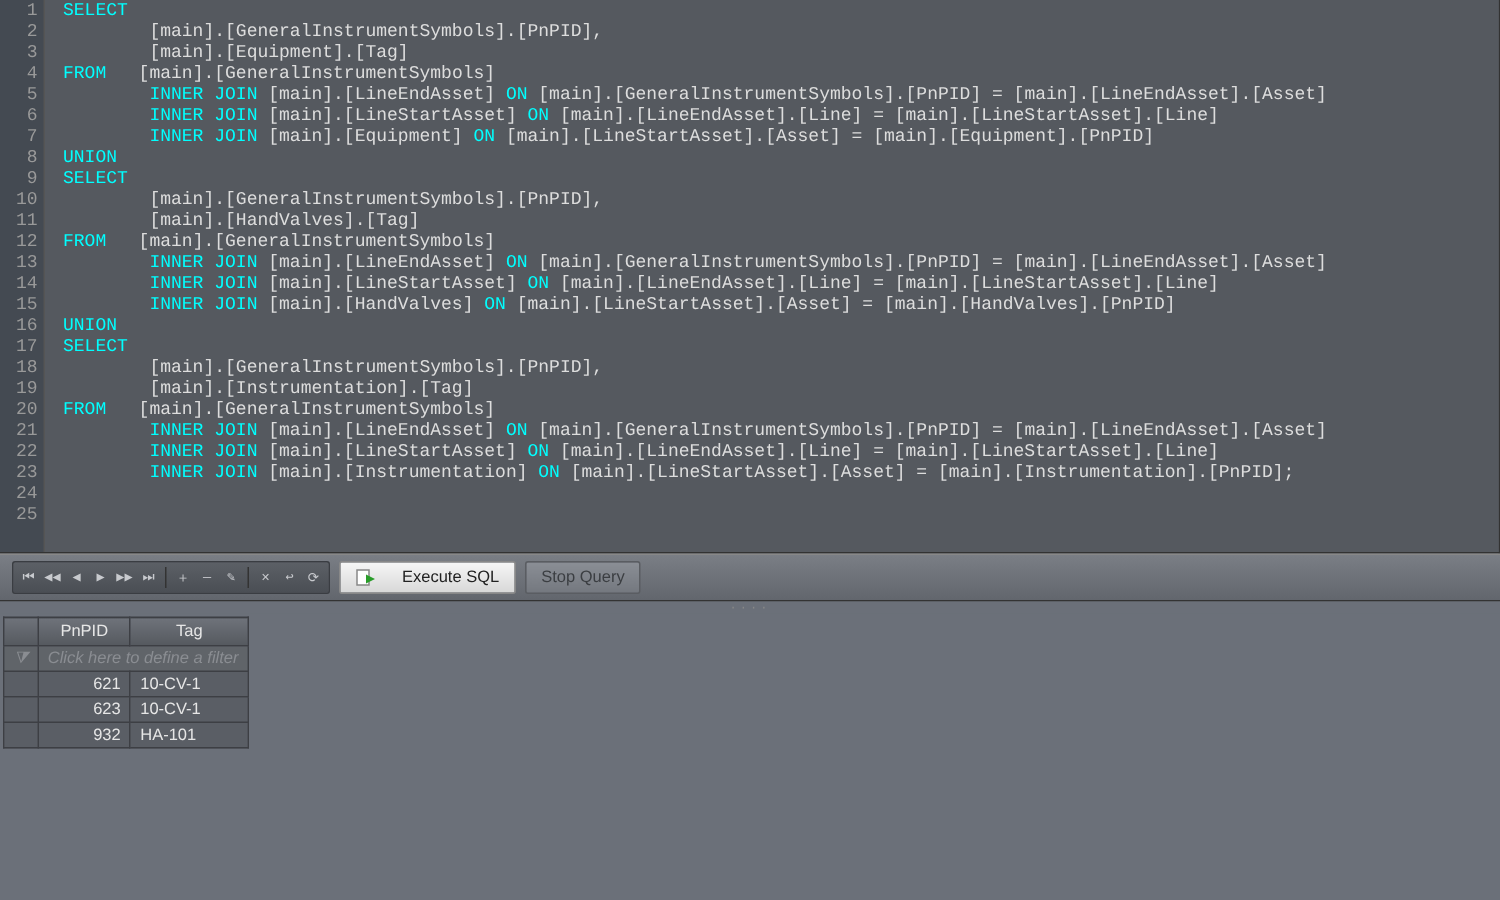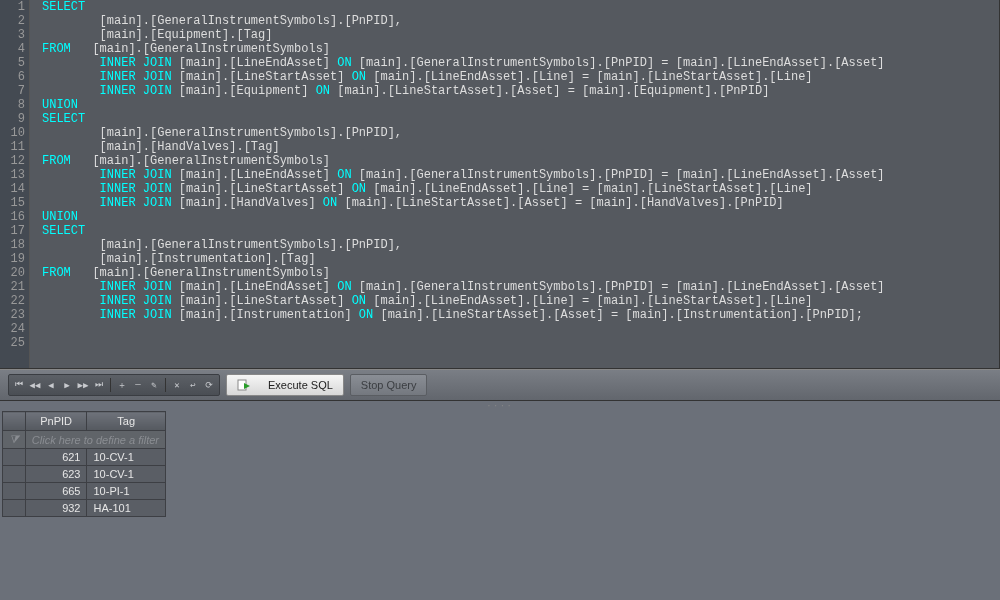--- a/index.html
+++ b/index.html
@@ -228,23 +228,18 @@
           <td class="num">621</td>
           <td>10-CV-1</td>
         </tr>
         <tr>
           <td class="rowhdr"></td>
           <td class="num">623</td>
           <td>10-CV-1</td>
         </tr>
         <tr>
           <td class="rowhdr"></td>
-          <td class="num">665</td>
-          <td>10-PI-1</td>
-        </tr>
-        <tr>
-          <td class="rowhdr"></td>
           <td class="num">932</td>
           <td>HA-101</td>
         </tr>
       </tbody>
   </table>
 </div>
 
 </body></html>

